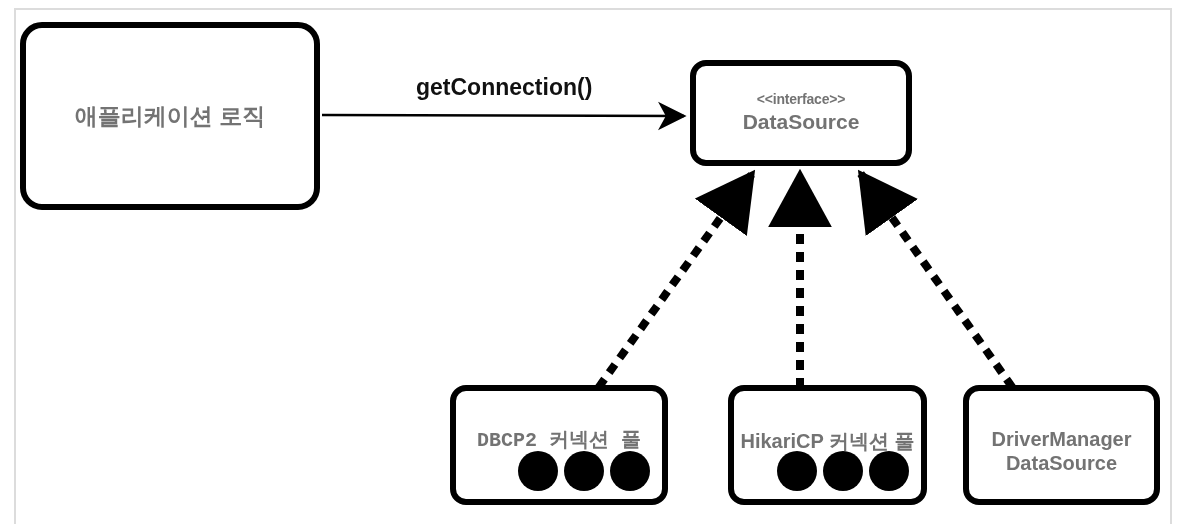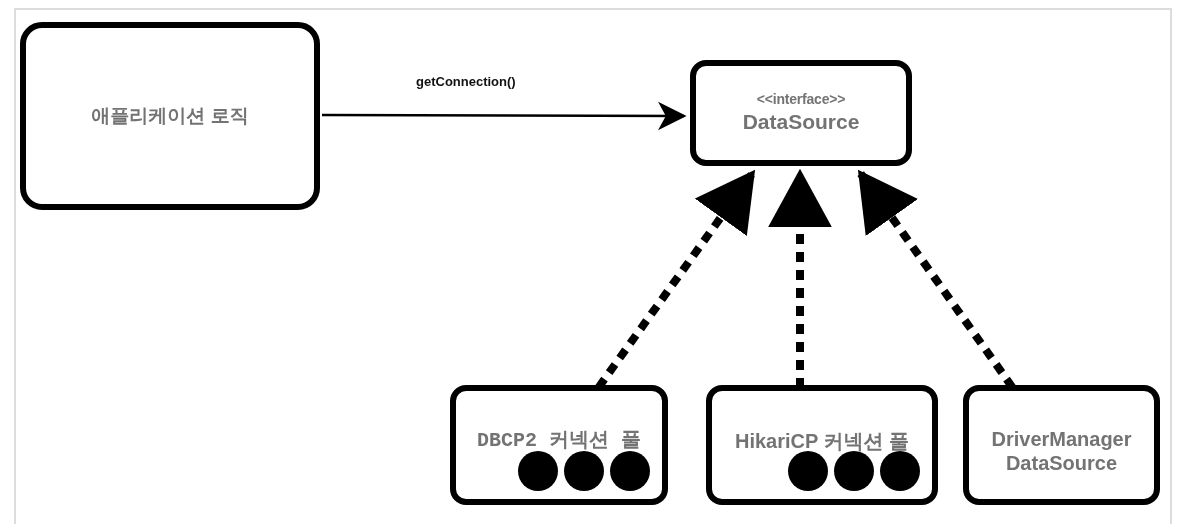--- a/index.html
+++ b/index.html
@@ -35,21 +35,21 @@
     align-items: center;
     justify-content: center;
     text-align: center;
     color: #737373;
   }
   .node-app {
     left: 20px; top: 22px; width: 300px; height: 188px;
     border-radius: 22px;
   }
   .node-app .label {
-    font-size: 19px;
+    font-size: 23px;
     font-weight: 700;
   }
 
   .node-interface {
     left: 690px; top: 60px; width: 222px; height: 106px;
     border-radius: 16px;
     justify-content: center;
   }
   .node-interface .stereotype {
     font-size: 14px;
@@ -70,21 +70,21 @@
     justify-content: flex-start;
     padding-top: 38px;
   }
   .node-impl .label {
     font-size: 20px;
     font-weight: 700;
     line-height: 1.2;
     white-space: nowrap;
   }
   .node-dbcp    { left: 450px;  top: 385px; width: 218px; font-family: Liberation Mono, monospace; }
-  .node-hikari  { left: 706px;  top: 385px; width: 232px; }
+  .node-hikari  { left: 728px;  top: 385px; width: 199px; }
   .node-driver  { left: 963px;  top: 385px; width: 197px; }
   .node-driver  { padding-top: 36px; }
   .node-driver .label { white-space: normal; }
 
   .pool-dots {
     position: absolute;
     display: flex;
     gap: 6px;
     bottom: 8px;
   }
@@ -98,21 +98,21 @@
 
   #edges {
     position: absolute;
     left: 0; top: 0;
     width: 1192px;
     height: 524px;
     pointer-events: none;
   }
   .edge-label {
     position: absolute;
-    font-size: 13px;
+    font-size: 23px;
     font-weight: 700;
     color: #111111;
     white-space: nowrap;
   }
   .edge-label-getconnection {
     left: 416px;
     top: 74px;
   }
 </style>
 </head>

